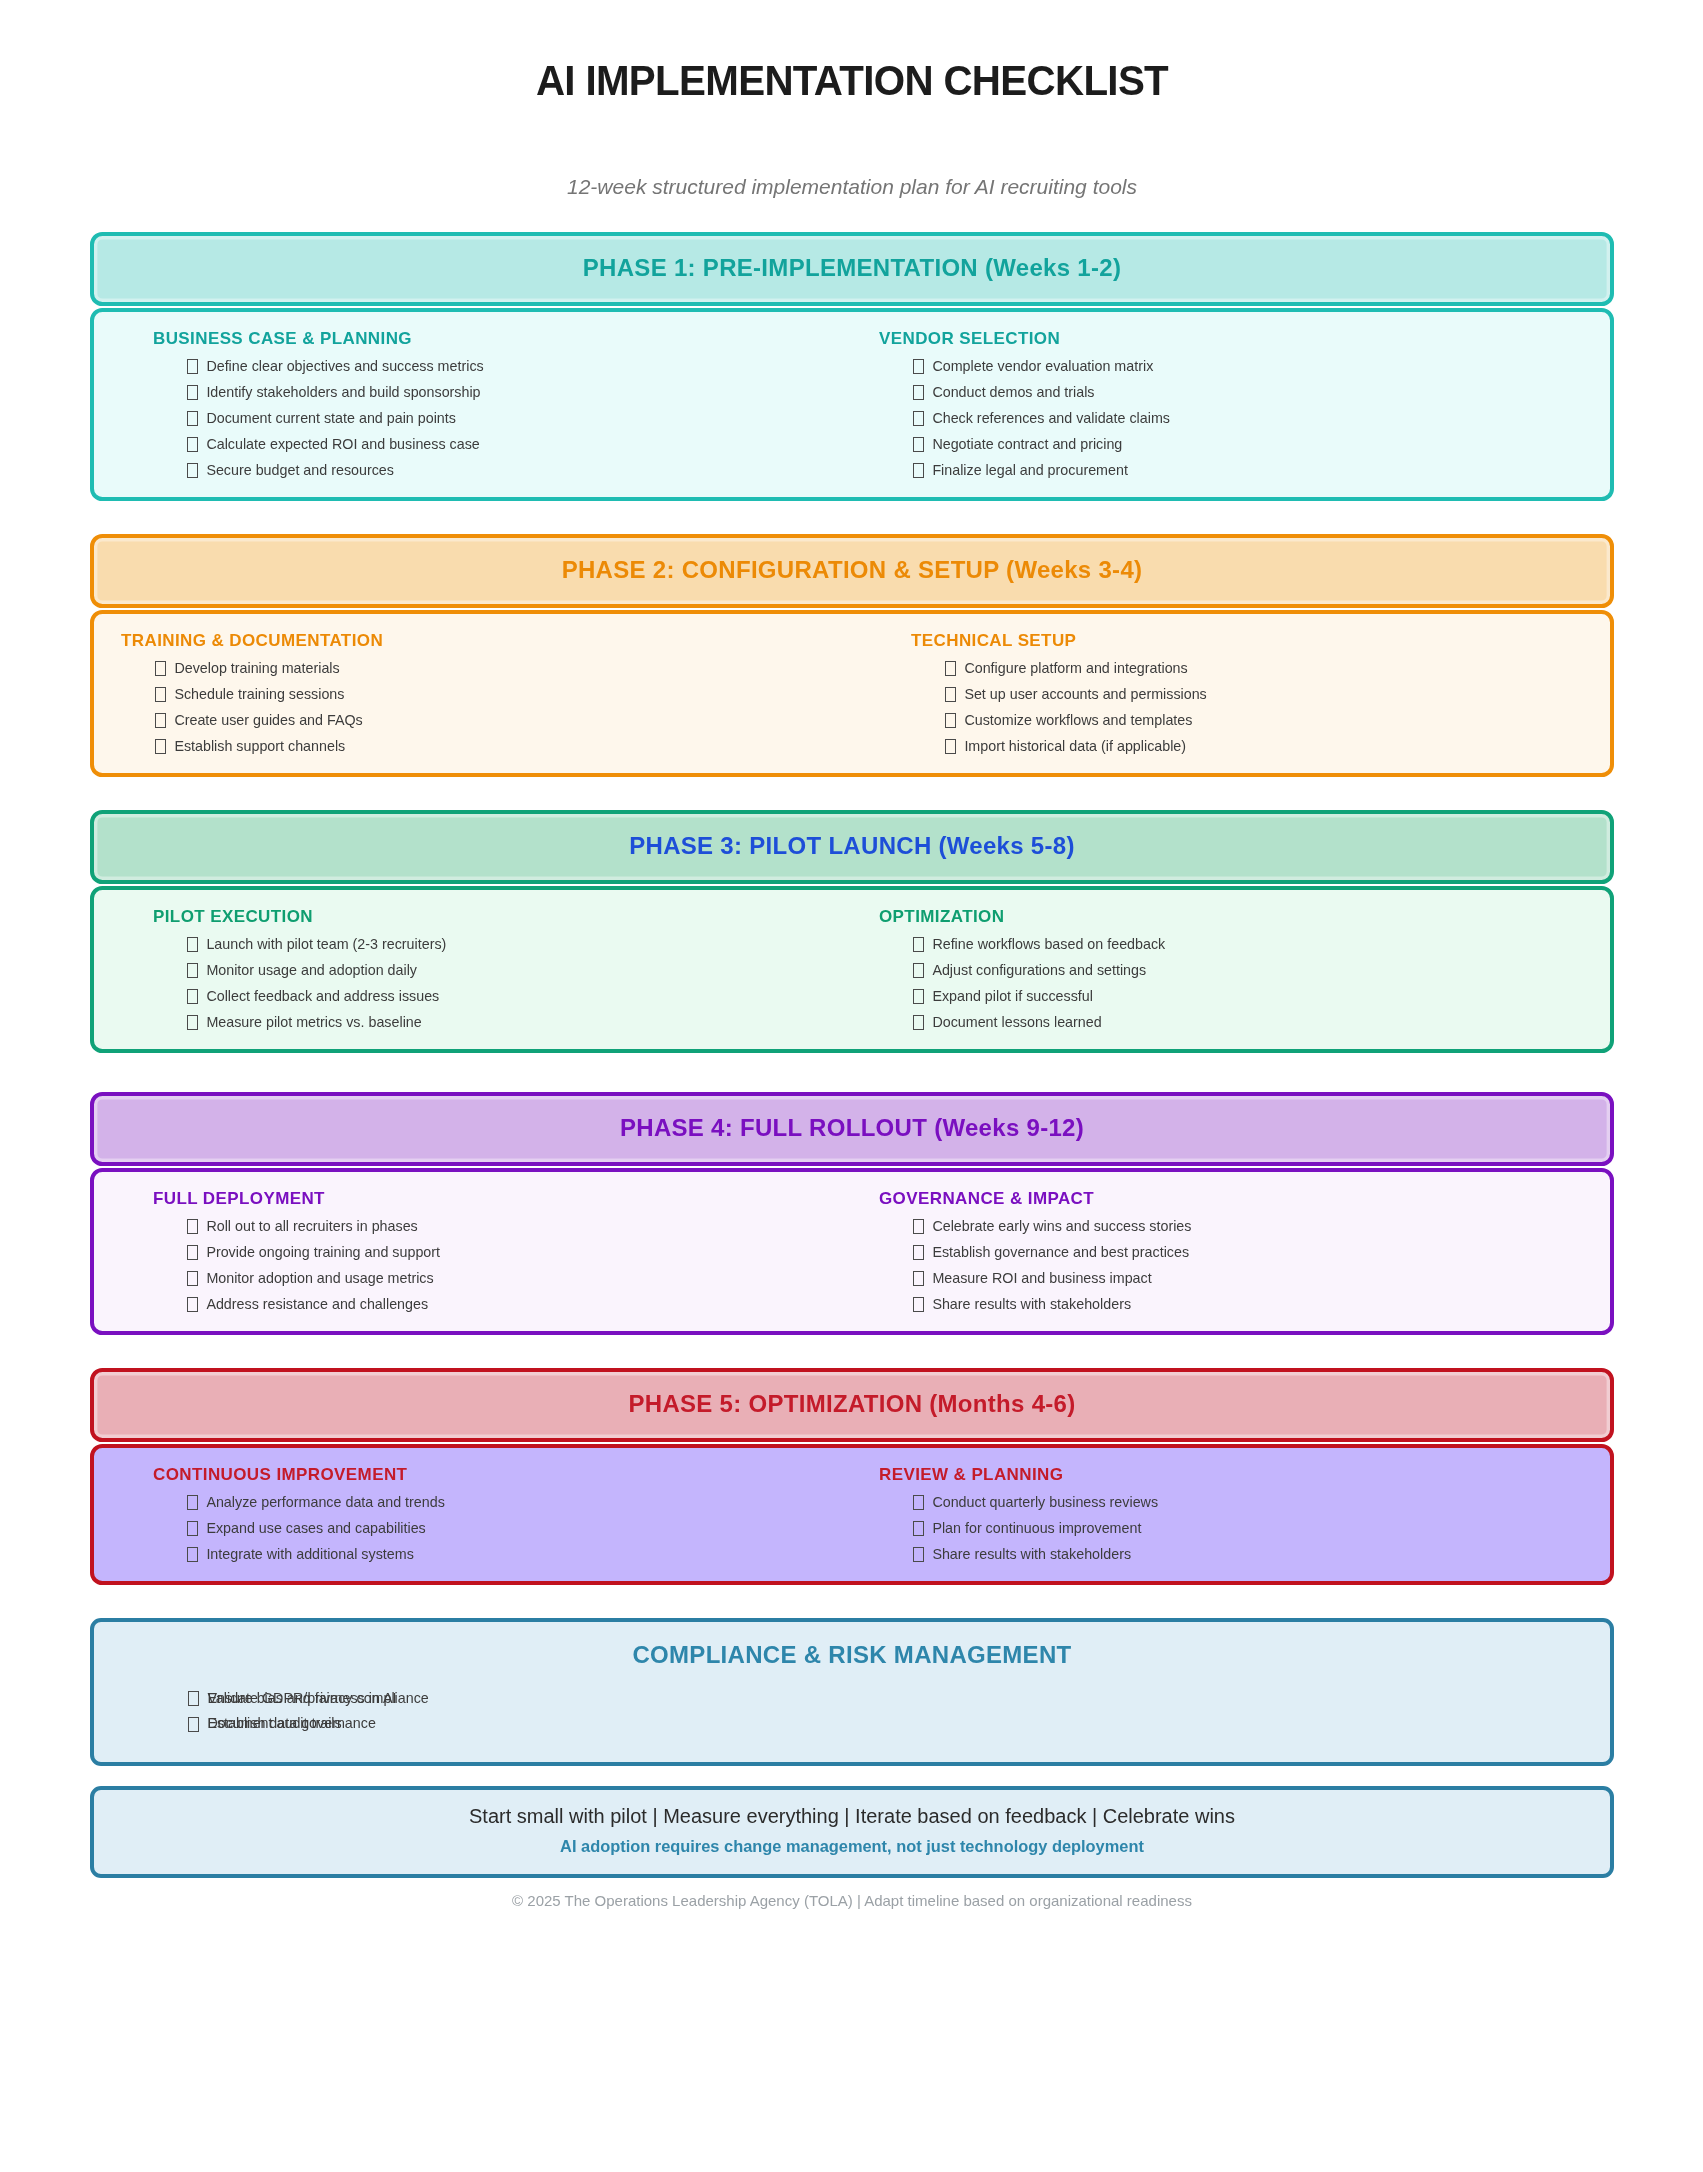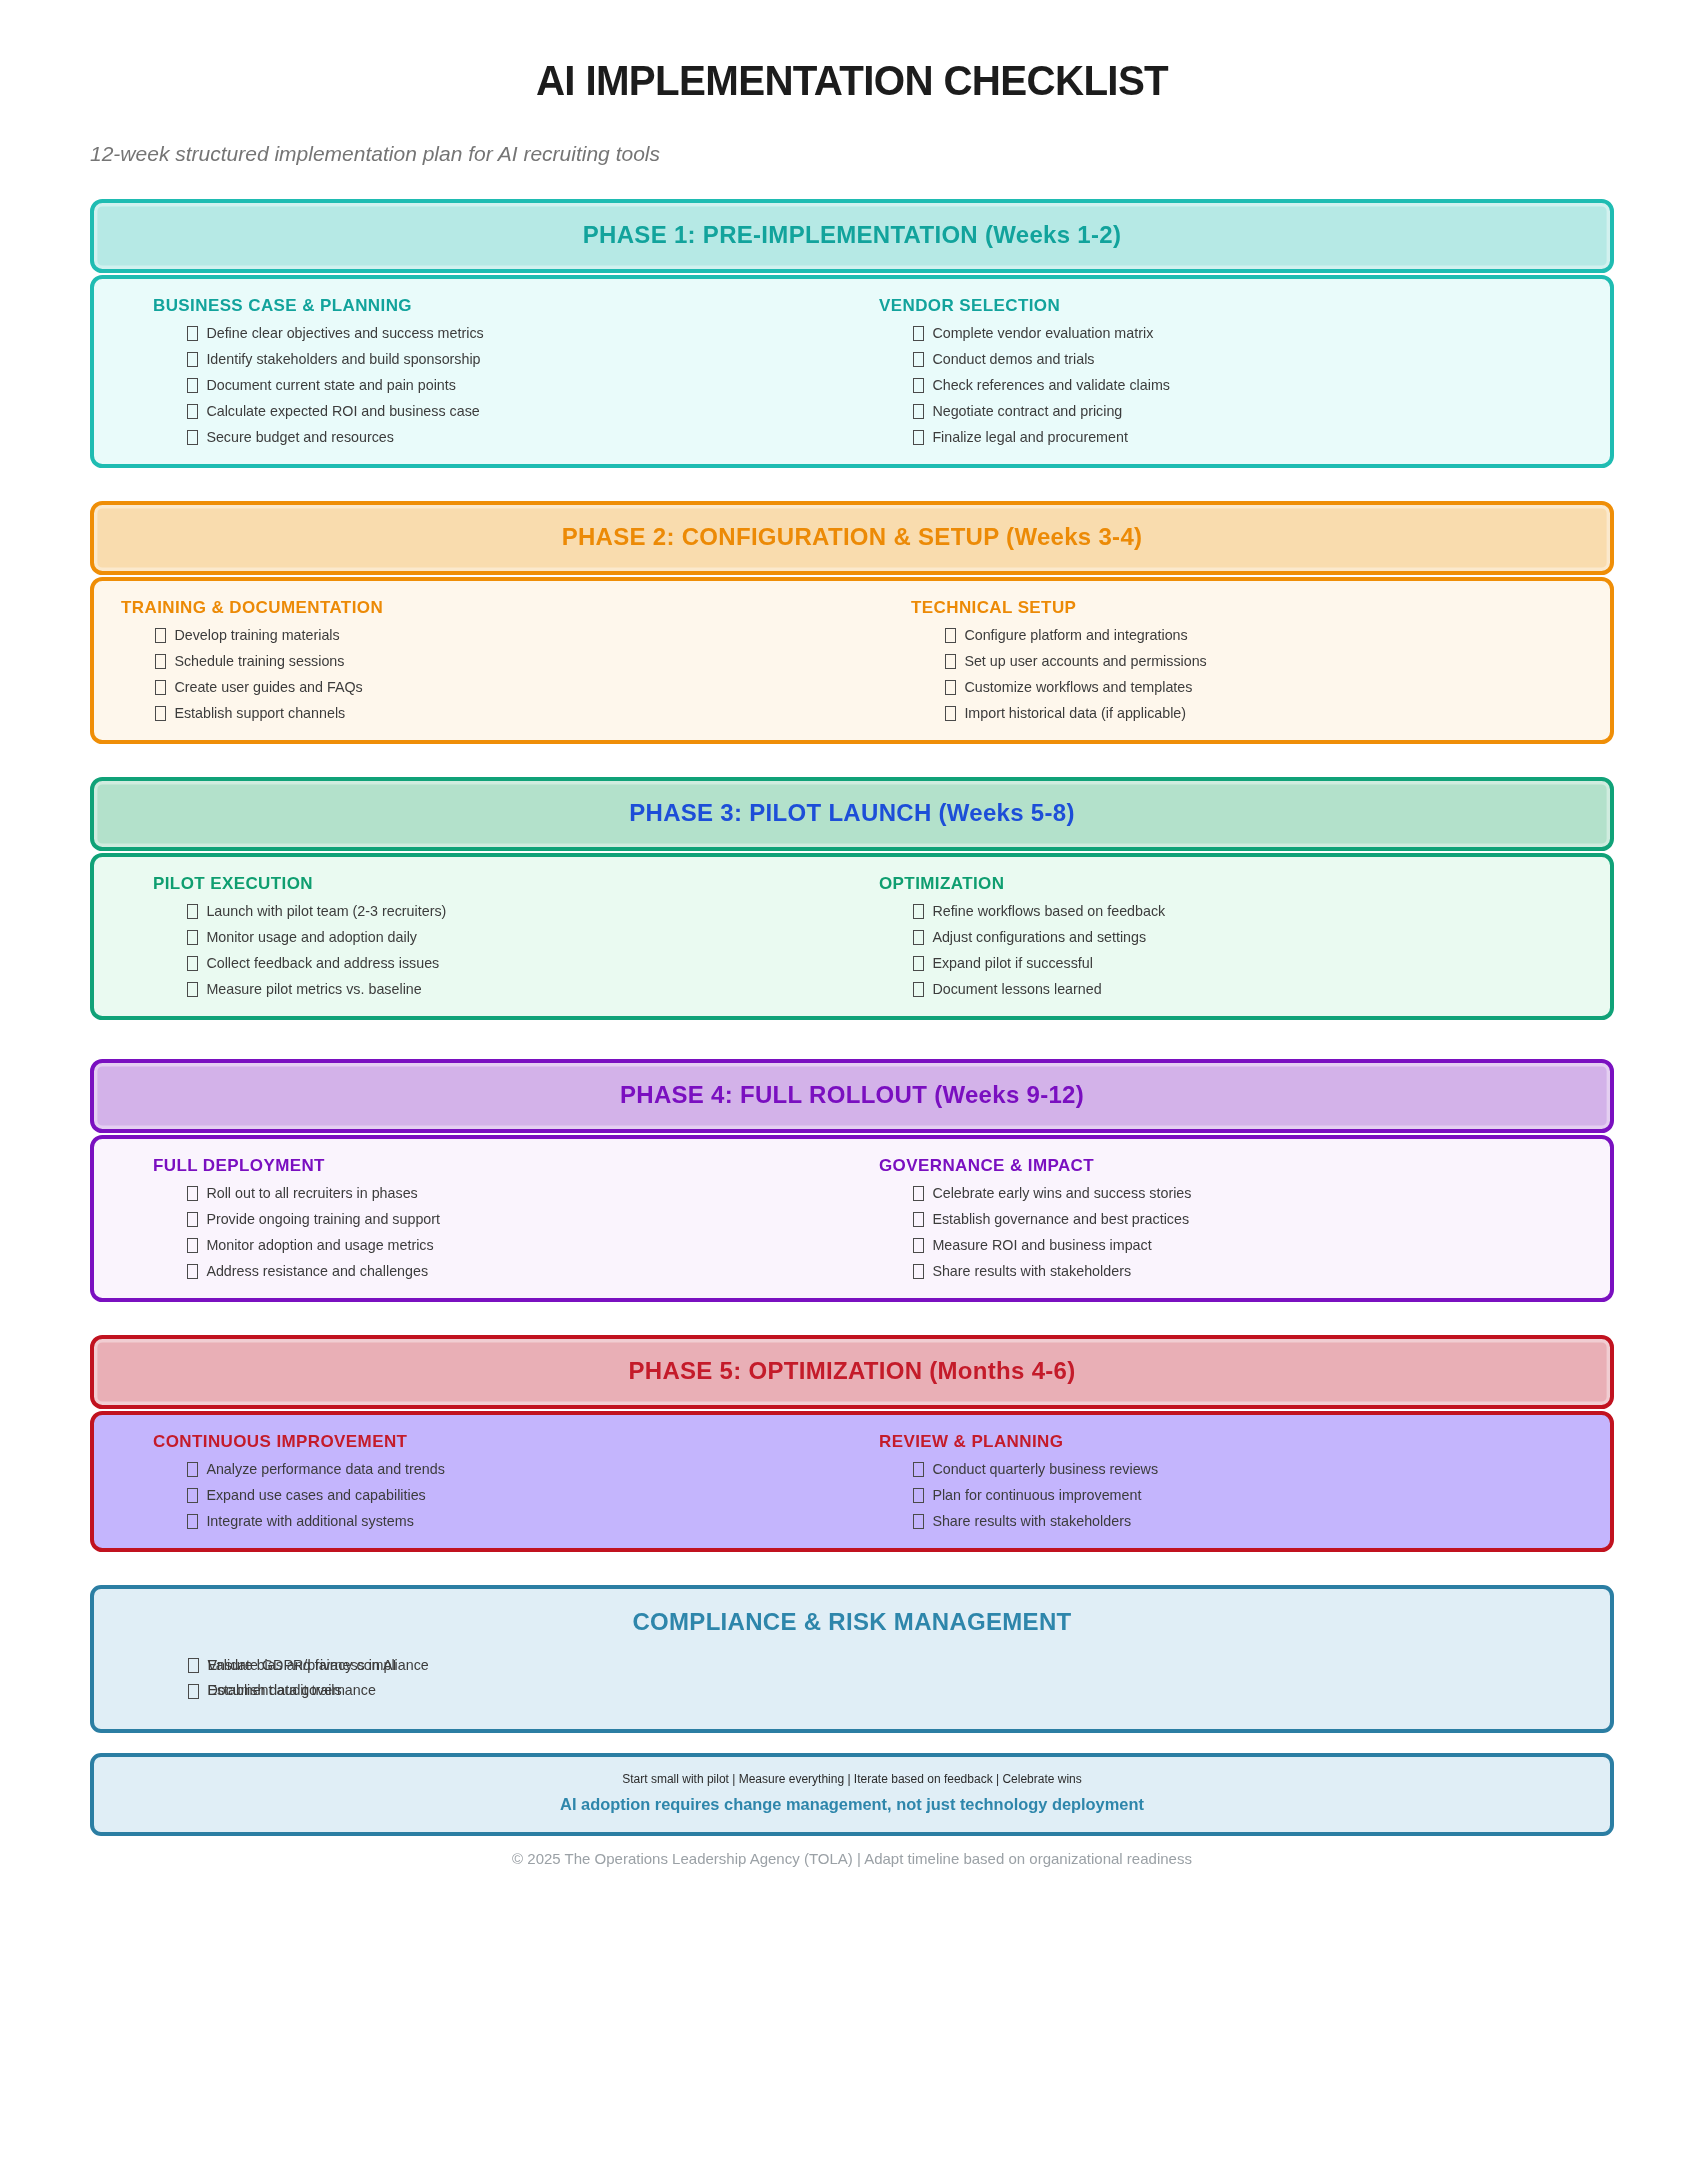--- a/index.html
+++ b/index.html
@@ -7,21 +7,21 @@
     width:1704px;height:2172px;background:#ffffff;overflow:hidden;
     font-family:"Liberation Sans","DejaVu Sans",sans-serif;color:#3a3a3a;
     -webkit-font-smoothing:antialiased;
   }
   .wrap{width:1524px;margin:0 auto;padding-top:45px;}
   .page-title{
     text-align:center;font-size:42px;font-weight:bold;color:#1c1c1c;
     letter-spacing:-0.7px;margin:12.3px 0 0;transform:scaleX(.96);
   }
   .subtitle{
-    font-style:italic;color:#757575;font-size:21px;margin-top:37px;
+    text-align:center;font-style:italic;color:#757575;font-size:21px;margin-top:70px;
   }
   
   .blue-box{
     background:#e0eef6;border:4.8px solid #2b7ea3;border-radius:11px;box-sizing:border-box;
   }
   .approach{margin-top:40px;text-align:center;padding:20.4px 13.6px 23px;}
   .approach-title{font-size:24.5px;font-weight:bold;color:#2e86ab;margin:0;letter-spacing:0.3px;}
   .approach-flow{font-size:17.7px;color:#2e2e2e;margin-top:12.3px;}
 
   .phase{margin-top:33px;}
@@ -59,21 +59,21 @@
   .p-red    .phase-header{background:#e9afb6;border-color:#c1121f;} .p-red    .phase-header h2{color:#c41b2a;}
   .p-red    .phase-body{background:#c4b5fd;border-color:#c1121f;}   .p-red    .col-heading{color:#c41b2a;}
 
   
   .compliance{margin-top:33px;padding:19px 0 23px;position:relative;}
   .compliance-title{text-align:center;font-size:24px;font-weight:bold;color:#2e86ab;margin:0;letter-spacing:0.3px;}
   .compliance-lists{position:relative;height:65px;margin-top:4.1px;}
   .compliance-lists ul.checklist{position:absolute;left:60px;top:0;}
 
   .footer-box{margin-top:20.4px;text-align:center;padding:15px 6.8px 17.7px;}
-  .footer-tips{font-size:12px;color:#2b2b2b;}
+  .footer-tips{font-size:20px;color:#2b2b2b;}
   .footer-emphasis{font-size:16.4px;font-weight:bold;color:#2e86ab;margin-top:9.5px;}
   .copyright{text-align:center;font-size:15px;color:#9ba1a6;margin-top:13.6px;}
 </style>
 </head>
 <body>
 
 <div class="wrap">
 
   <h1 class="page-title">AI IMPLEMENTATION CHECKLIST</h1>
   <div class="subtitle">12-week structured implementation plan for AI recruiting tools</div>

